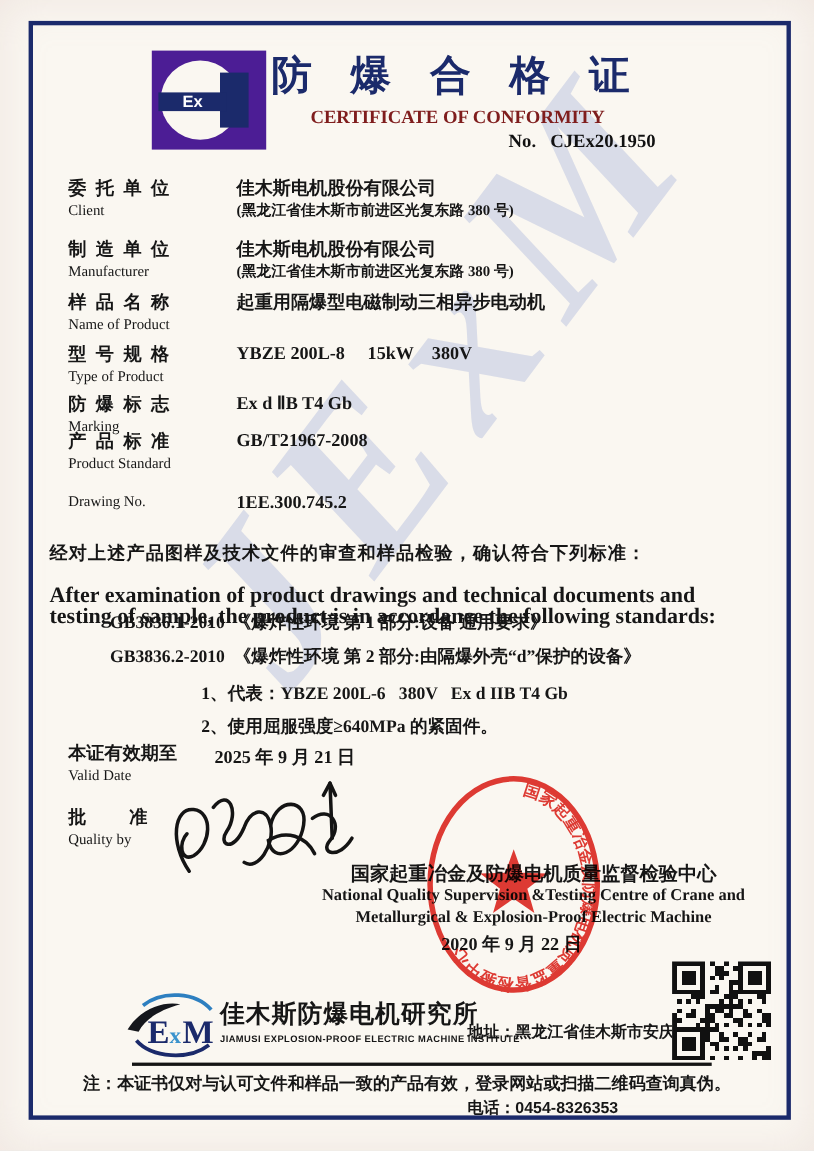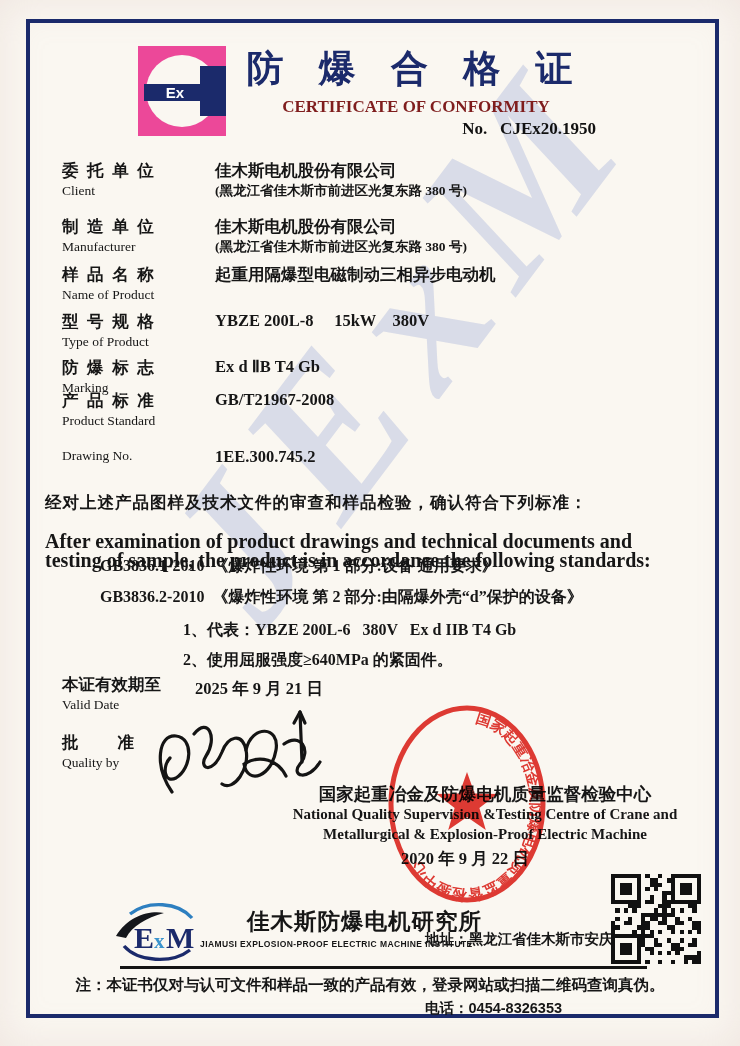--- a/index.html
+++ b/index.html
@@ -8,21 +8,21 @@
         box-shadow:inset 0 0 40px rgba(210,180,175,.25);}
   #frame{position:absolute;left:26px;top:19px;width:685px;height:991px;
          border:4px solid #1b2a6b;pointer-events:none;}
   
   #watermark{position:absolute;left:40px;top:240px;width:760px;text-align:center;
              transform:rotate(-53deg);transform-origin:46% 55%;
              font-family:"Liberation Serif",serif;font-style:italic;font-weight:bold;
              font-size:205px;letter-spacing:26px;color:rgba(132,152,208,0.28);
              white-space:nowrap;pointer-events:none;}
   
-  #ex-logo{position:absolute;left:138px;top:46px;width:88px;height:90px;background:#ec4899;}
+  #ex-logo{position:absolute;left:138px;top:46px;width:104px;height:90px;background:#4c1d95;}
   #ex-logo .circle{position:absolute;left:8px;top:9px;width:72px;height:72px;border-radius:50%;background:#faf7f1;}
   #ex-logo .band{position:absolute;left:6px;top:38px;width:62px;height:17px;background:#1b2a6b;}
   #ex-logo .cut{position:absolute;left:62px;top:20px;width:26px;height:50px;background:#1b2a6b;}
   #ex-logo .hook{position:absolute;left:28px;top:57px;width:30px;height:12px;
                  border:3px solid #faf7f1;border-top:none;border-right:none;border-radius:0 0 0 12px;}
   #ex-logo .ex-text{position:absolute;left:12px;top:38px;width:50px;text-align:center;
                     color:#fff;font-weight:bold;font-size:15px;font-family:"Liberation Sans",sans-serif;}
   .title-cn{position:absolute;left:236px;top:44px;width:360px;text-align:center;
             font-family:"Liberation Serif",serif;font-weight:bold;font-size:37px;
             letter-spacing:13px;color:#1b2a6b;white-space:nowrap;}
@@ -62,21 +62,21 @@
   .org-date{position:absolute;left:300px;top:848px;width:330px;text-align:center;
             font-family:"Liberation Serif",serif;font-weight:bold;font-size:16.5px;white-space:pre;}
   #stamp{position:absolute;left:385px;top:700px;mix-blend-mode:multiply;opacity:.92;}
   
   #contact{position:absolute;left:425px;top:882px;line-height:23px;
            font-weight:bold;font-size:14.5px;white-space:pre;}
   #qr{position:absolute;left:611px;top:874px;}
   
   #inst-logo{position:absolute;left:106px;top:900px;}
   #inst-text{position:absolute;left:200px;top:906px;}
-  #inst-text .i-cn{font-weight:bold;font-size:22.5px;letter-spacing:1px;margin-left:47px;}
+  #inst-text .i-cn{font-weight:bold;font-size:22.5px;letter-spacing:1px;}
   #inst-text .i-en{font-size:8.5px;font-weight:bold;letter-spacing:.4px;margin-top:2px;}
   #sep{position:absolute;left:120px;top:966px;width:527px;height:3px;background:#141414;}
   #note{position:absolute;left:60px;top:975px;width:620px;text-align:center;
         font-weight:bold;font-size:15.5px;white-space:nowrap;}
 </style>
 </head>
 <body>
 
 <div id="page">
   <div id="watermark">JExM</div>

